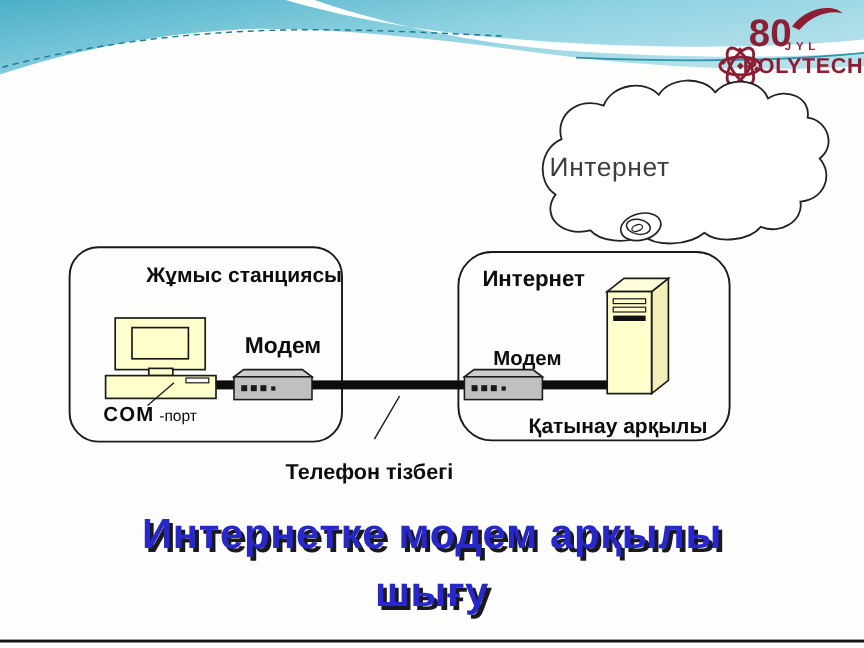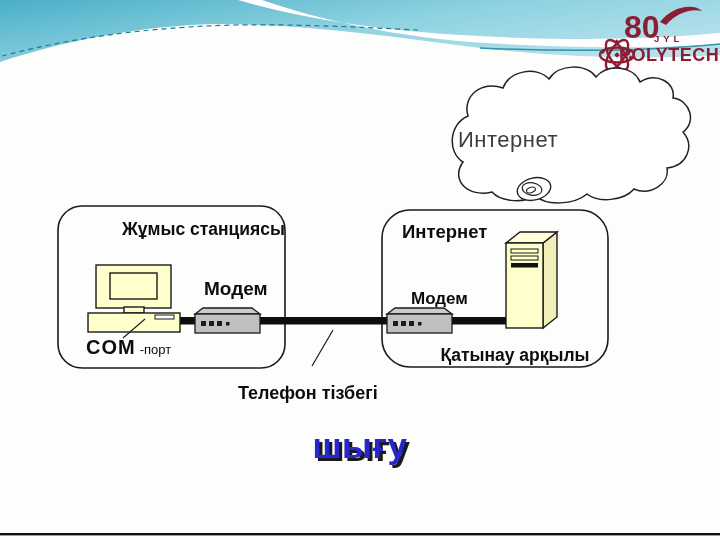--- a/index.html
+++ b/index.html
@@ -12,21 +12,21 @@
   svg.scene{position:absolute;left:0;top:0;}
   .lbl{
     position:absolute;font-weight:bold;color:#0d0d0d;white-space:nowrap;
     font-family:"Liberation Sans",sans-serif;
   }
   .ws-title{left:58px;top:219px;width:227px;text-align:right;font-size:17.5px;}
   .provider-title{left:402px;top:221px;font-size:18.5px;}
   .modem-left{left:204px;top:278px;font-size:19px;}
   .modem-right{left:411px;top:289px;font-size:17px;}
   .com-port{left:86px;top:336px;}
-  .com-port .com{font-size:20px;font-weight:bold;letter-spacing:1px;margin-top:44px;}
+  .com-port .com{font-size:17px;font-weight:bold;letter-spacing:1px;margin-top:44px;}
   .com-port .port{font-size:13px;font-weight:normal;margin-left:4px;margin-top:12px;}
   .server-label{left:425px;top:345px;width:180px;text-align:center;font-size:17.5px;}
   .phone-label{left:238px;top:383px;font-size:18px;}
   .cloud-label{
     left:458px;top:127px;width:230px;
     font-size:22px;font-weight:normal;color:#3d3d3d;letter-spacing:.5px;
   }
   .slide-title{
     position:absolute;left:0;top:422px;width:720px;text-align:center;
     font-size:35px;line-height:48px;font-weight:bold;
@@ -146,16 +146,17 @@
   <div class="lbl modem-right">Модем</div>
 
   <div class="lbl com-port"><span class="com">COM</span><span class="port">-порт</span>
   </div>
 
   <div class="lbl server-label">Қатынау арқылы</div>
 
   <div class="lbl phone-label">Телефон тізбегі</div>
 
   <div class="slide-title">
+    <span>Интернетке модем арқылы</span>
     <span>шығу</span>
   </div>
 
 </div>
 
 </body></html>

